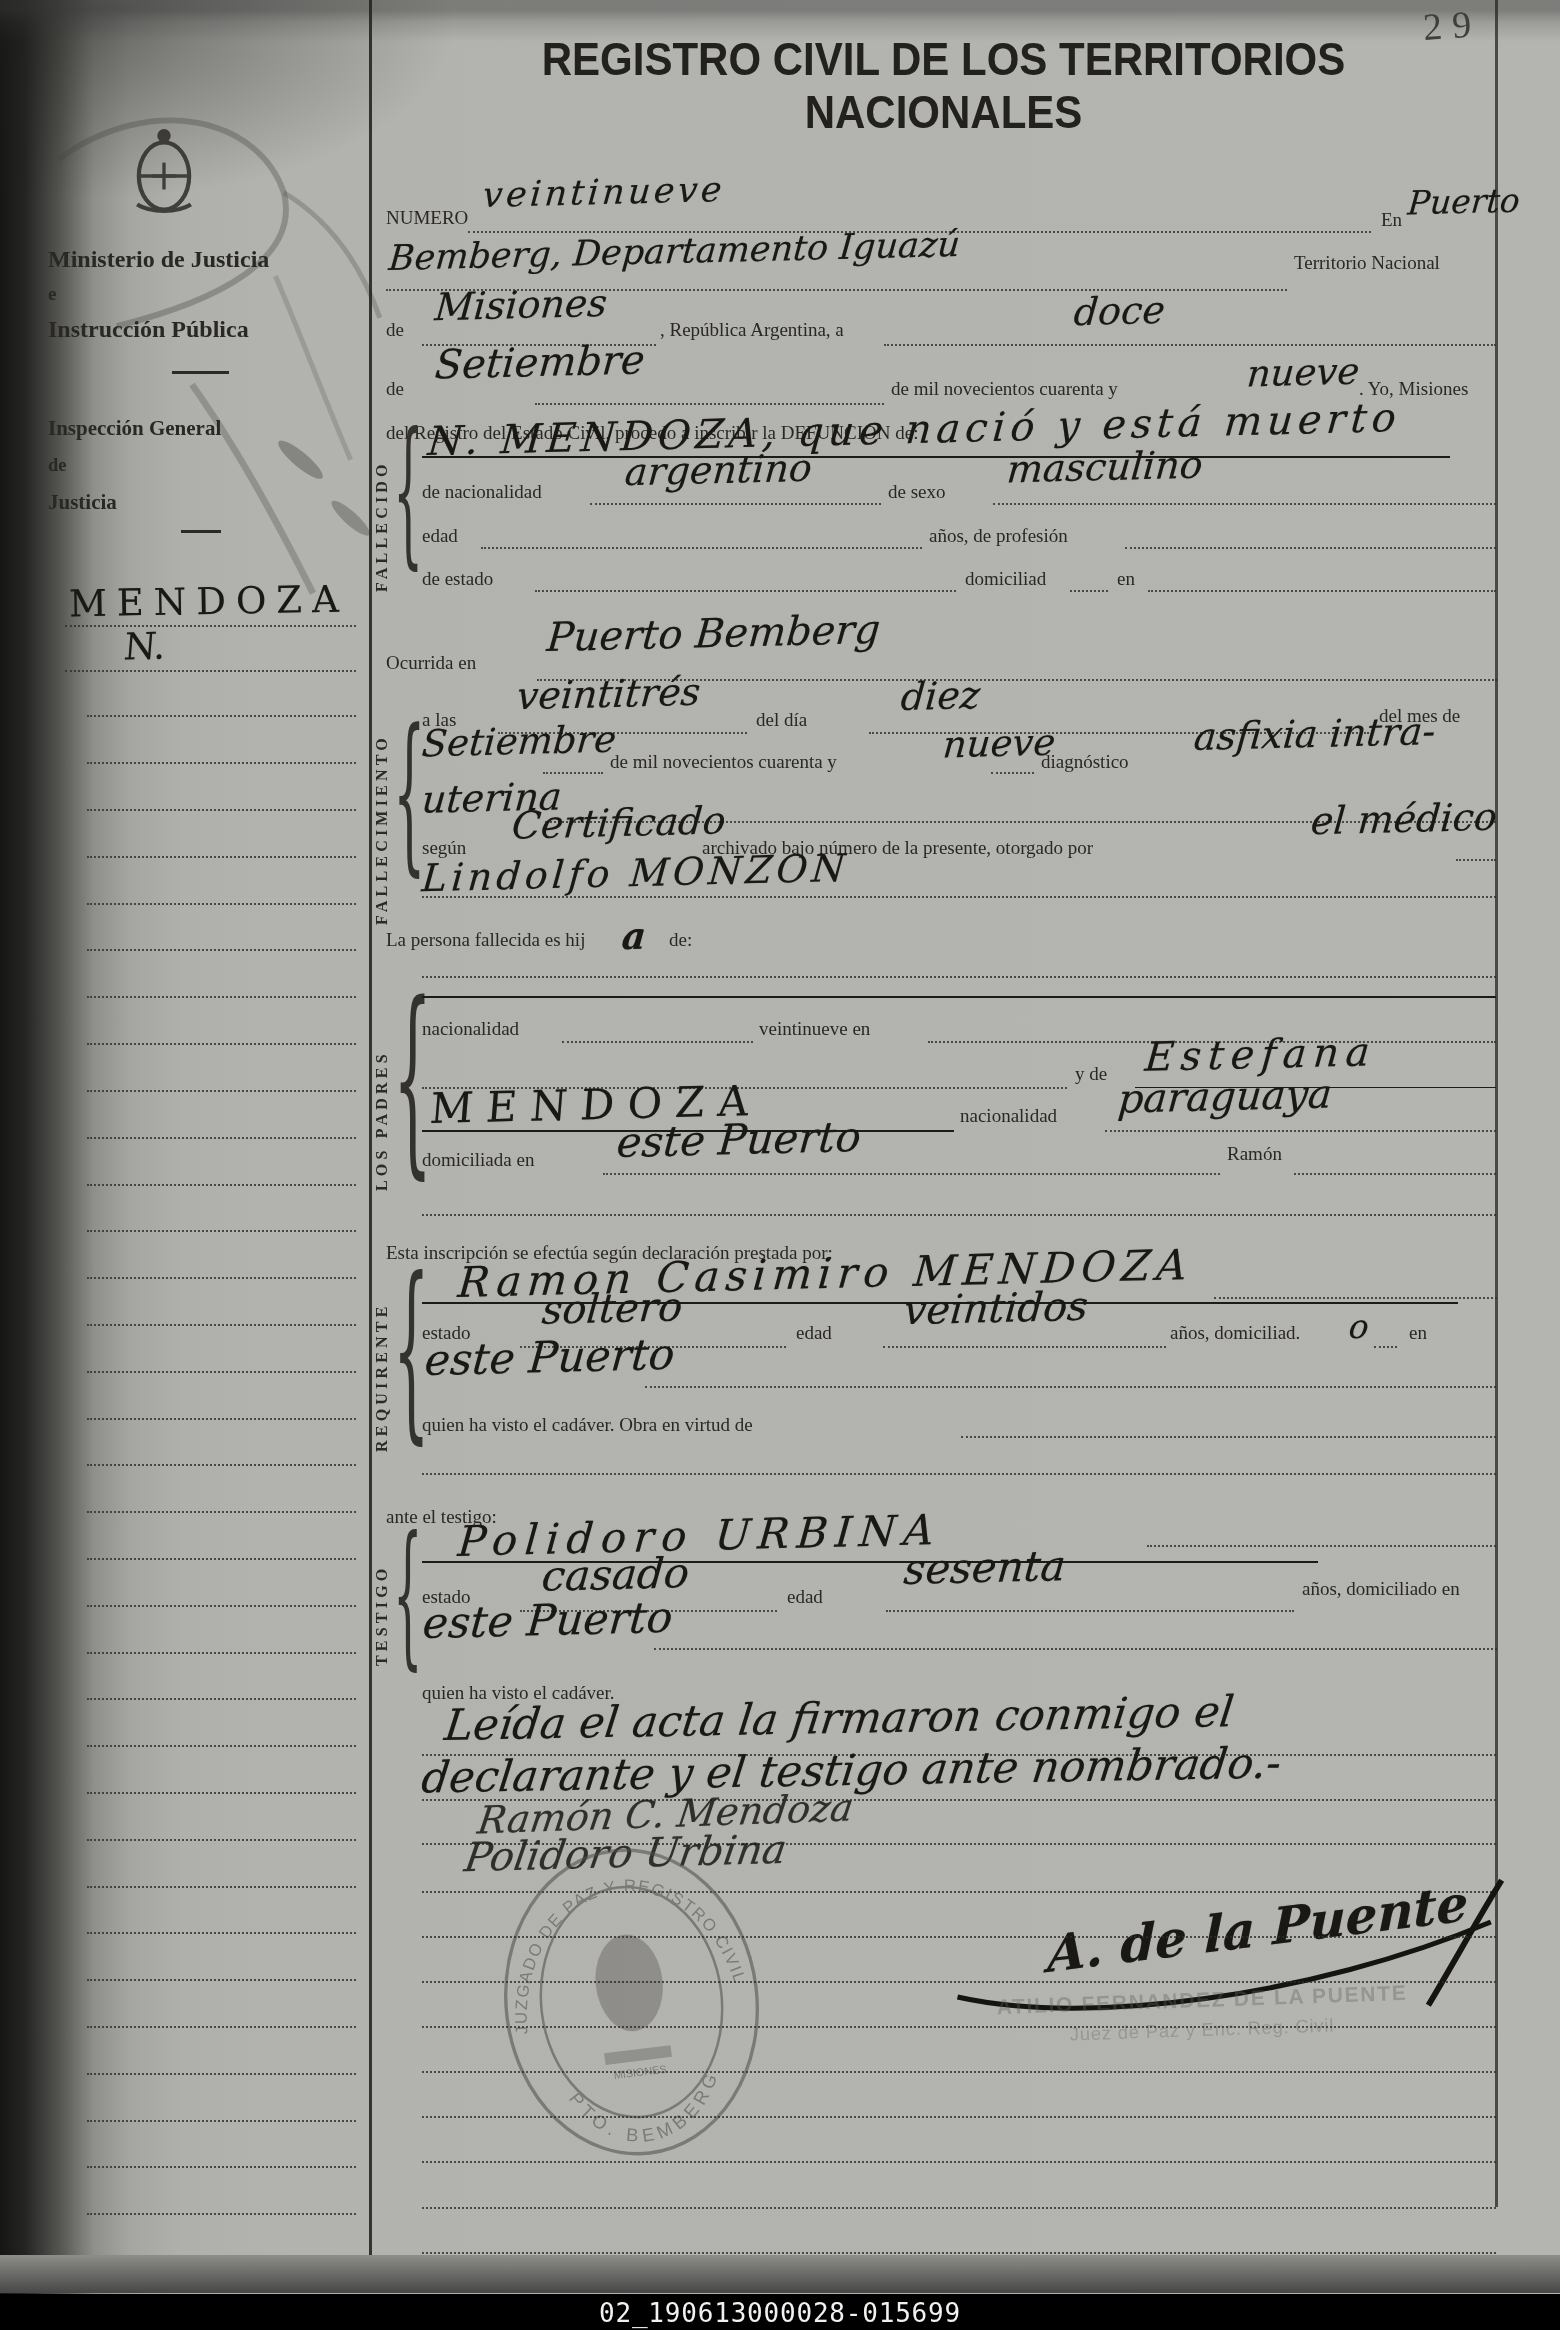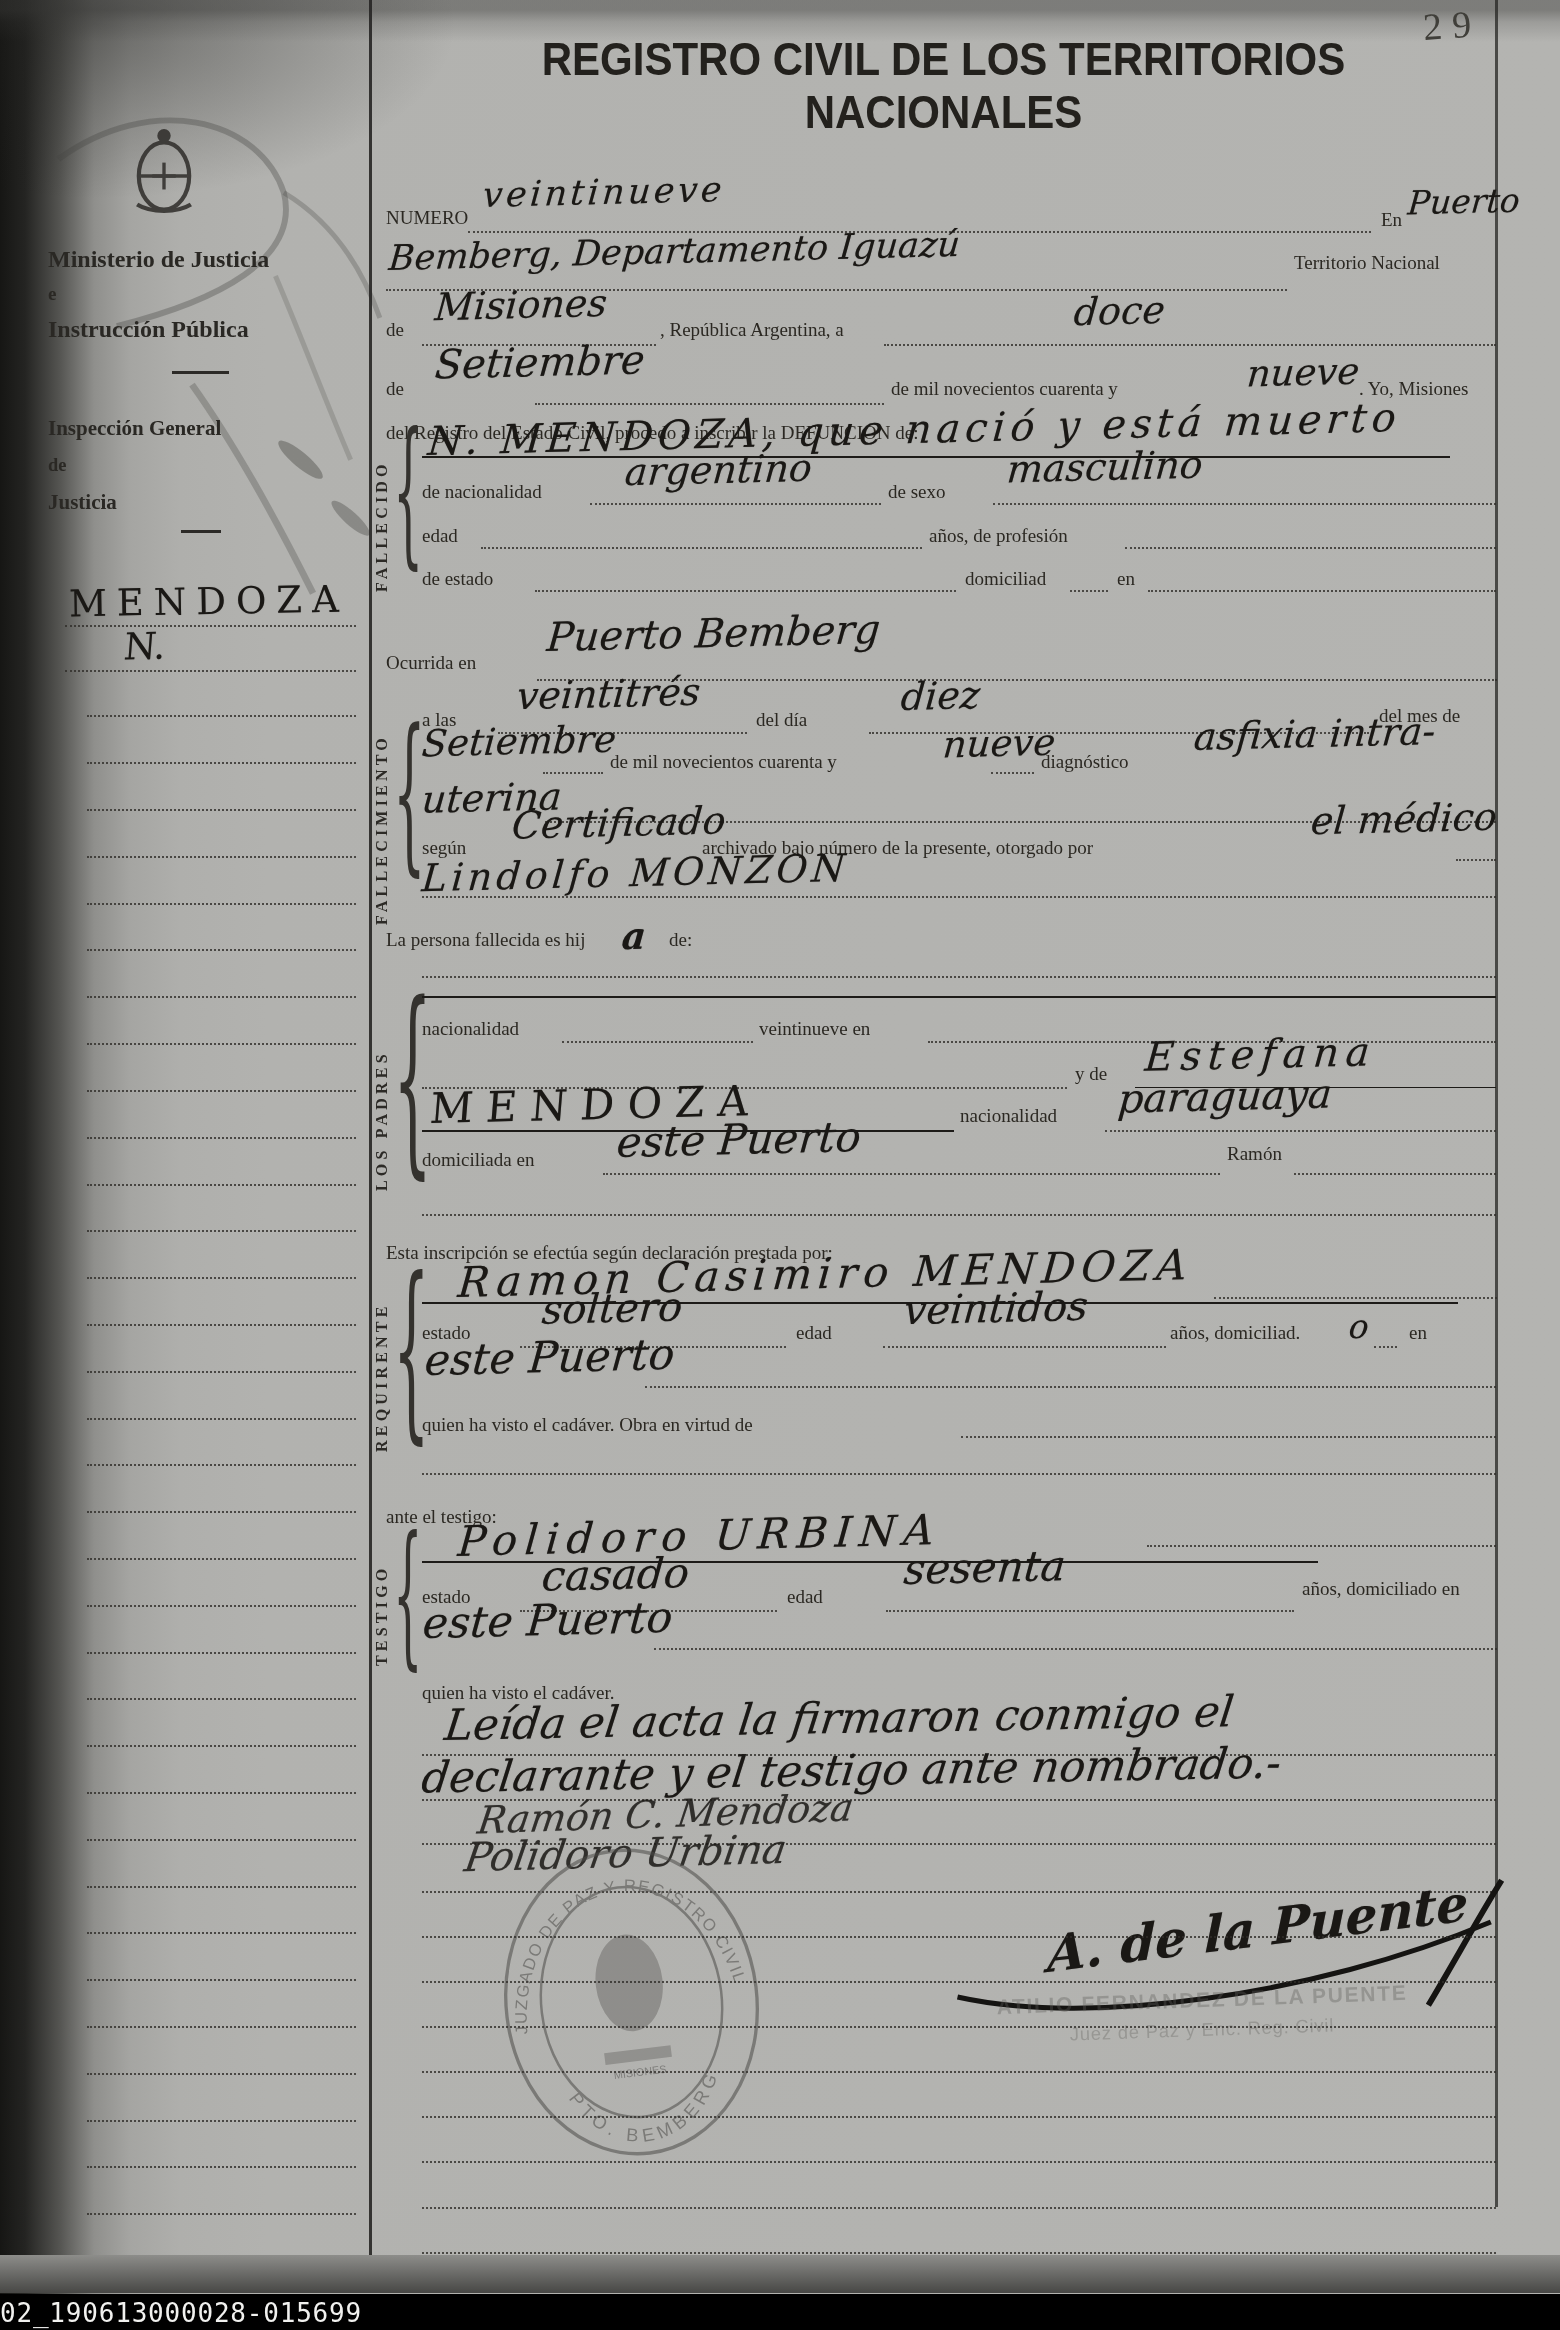--- a/index.html
+++ b/index.html
@@ -21,21 +21,21 @@
   .brace{position:absolute;left:393px;font-family:"DejaVu Serif", serif;font-weight:400;color:#34322e;
       line-height:1;transform:scaleX(.3);transform-origin:left top;}
   .mlabel{position:absolute;left:48px;width:304px;font-weight:700;color:#2a2824;white-space:nowrap;}
   .title{position:absolute;left:400px;top:38px;width:1087px;text-align:center;
       font:700 42px "Liberation Sans", sans-serif;color:#23211d;transform:scaleY(1.1);letter-spacing:0;}
   .pagenum{position:absolute;left:1423px;top:3.3px;font:400 38px "Liberation Serif", serif;
       letter-spacing:10px;color:#403f3a;transform:rotate(-4deg);}
   .scangrad{position:absolute;left:0;top:2255px;width:1560px;height:38px;
       background:linear-gradient(180deg,#8d8d8a,#474745);}
   .scanbar{position:absolute;left:0;top:2294px;width:1560px;height:37px;background:#000;
-      display:flex;align-items:center;}
+      display:flex;align-items:center;justify-content:center;}
   .code{font:400 26px "DejaVu Sans Mono", monospace;color:#f1f1ef;letter-spacing:0.8px;}
   .stampwrap{position:absolute;left:491px;top:1839px;width:281px;height:326px;opacity:.55;transform:rotate(-7deg);}
   .ghost{position:absolute;color:rgba(95,93,90,.6);white-space:nowrap;font-family:"Liberation Sans", sans-serif;}
   svg{display:block;}
 </style>
 </head>
 <body>
 
 <div class="page" id="page">
 

